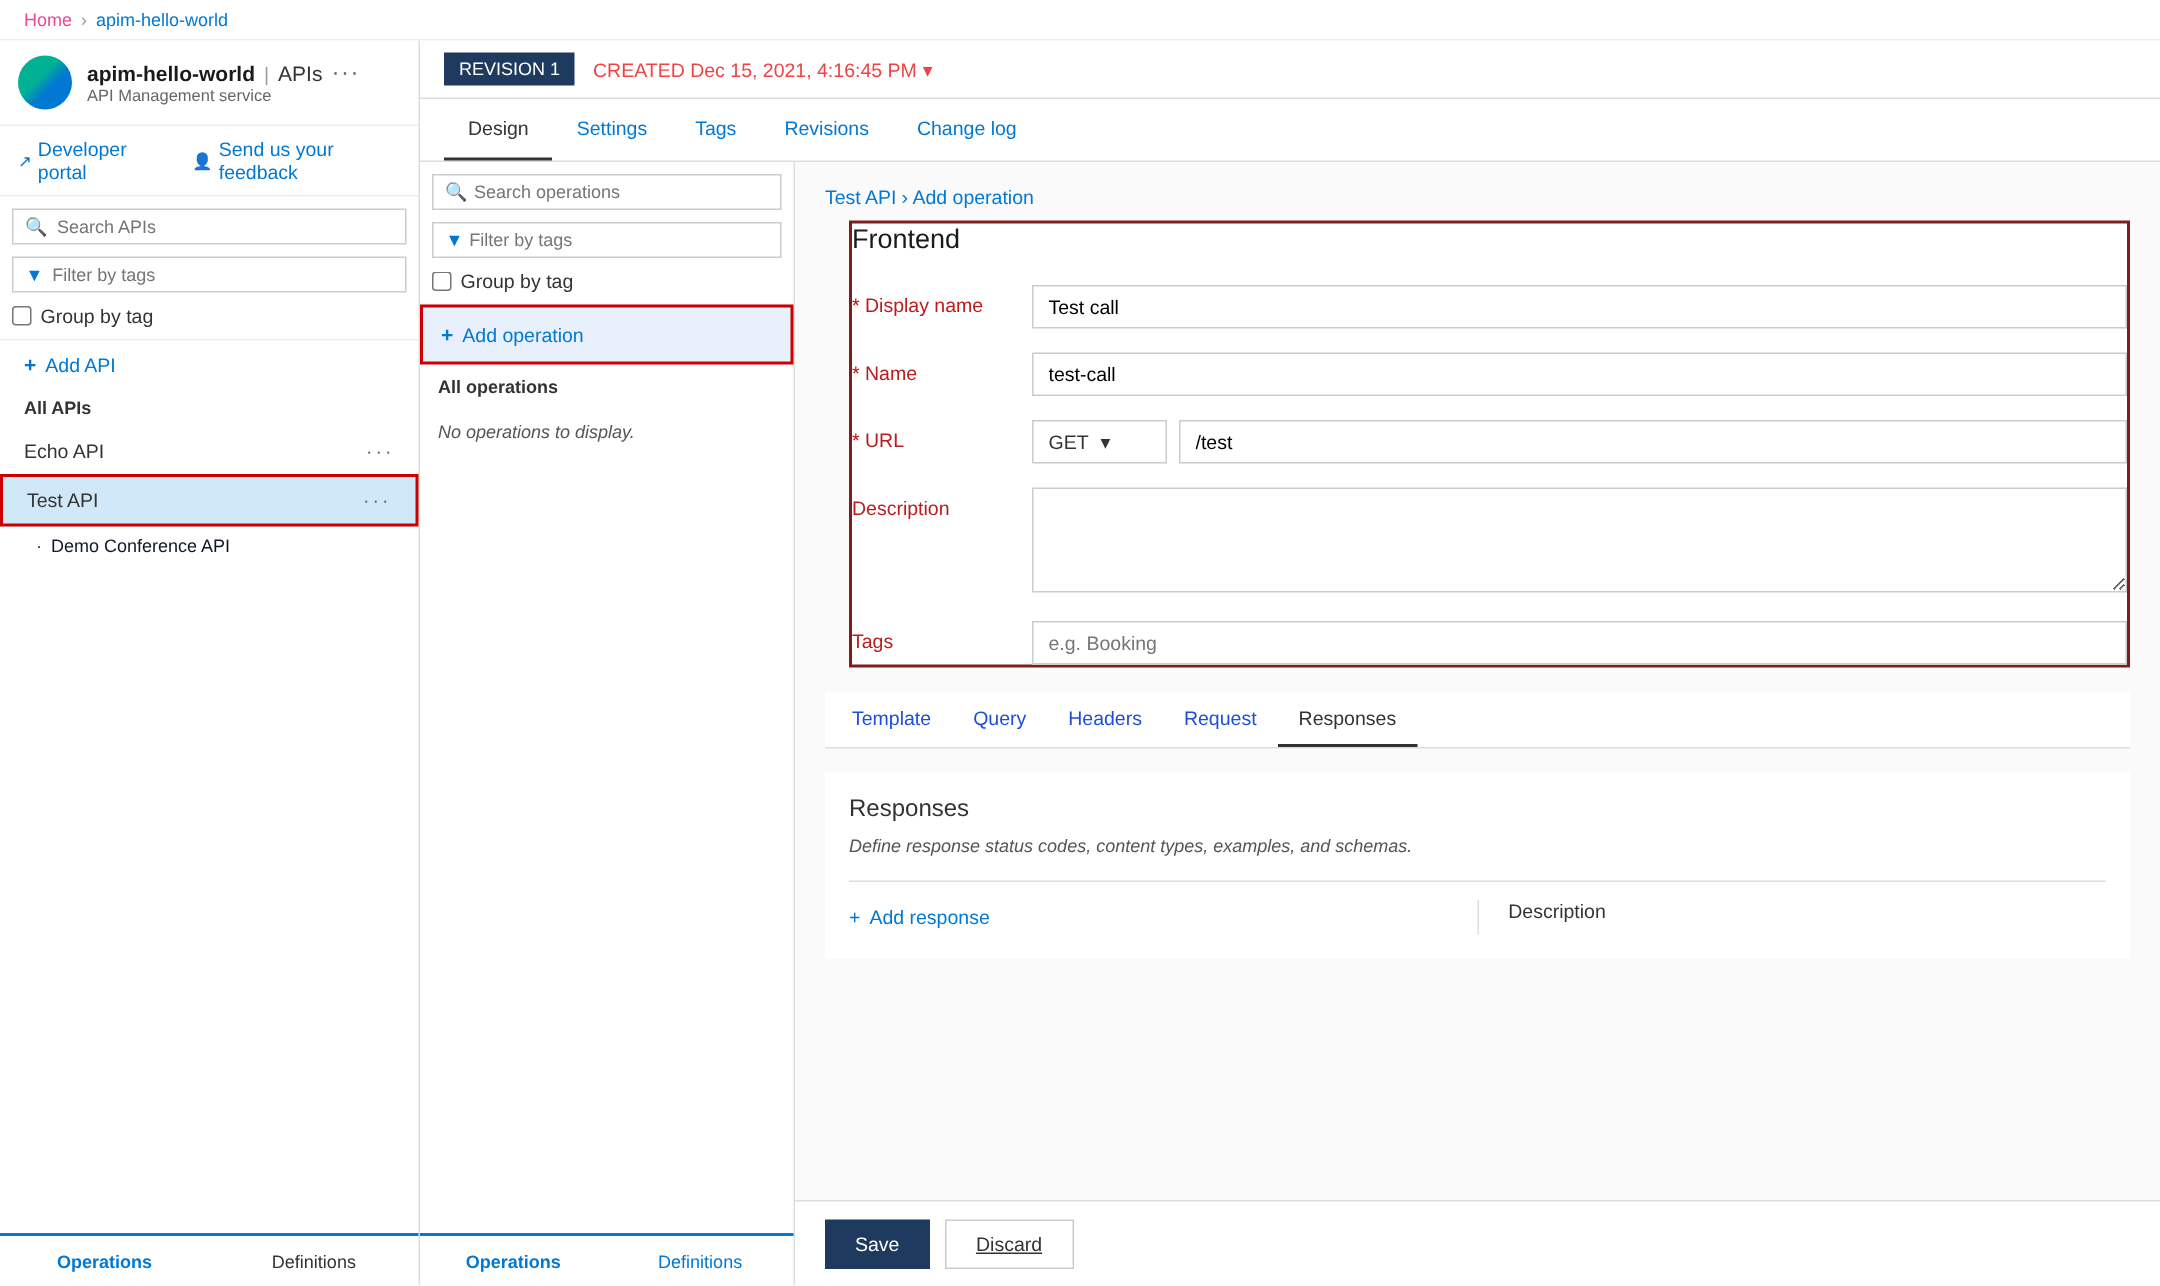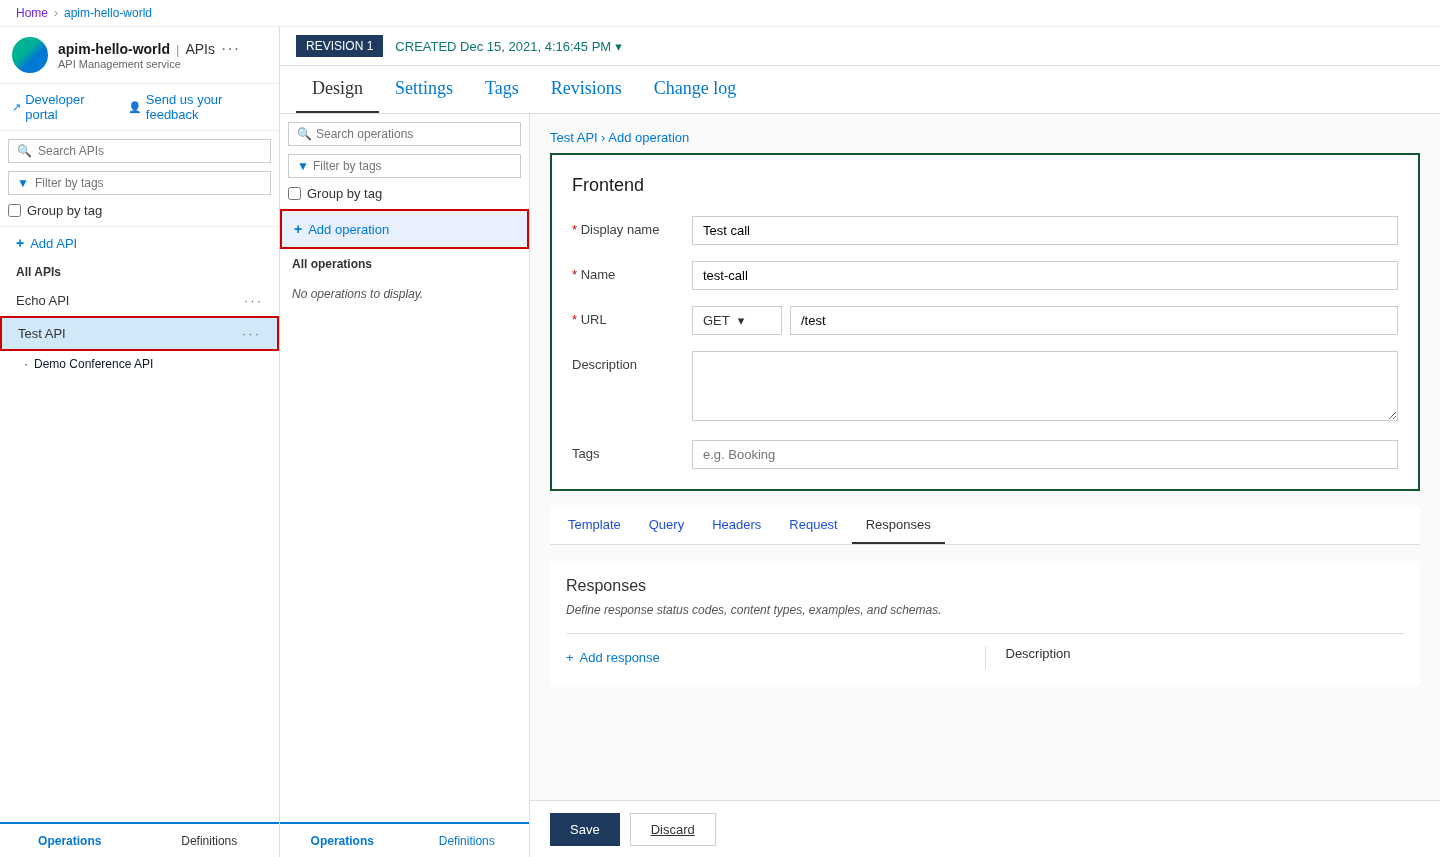--- a/index.html
+++ b/index.html
@@ -33,25 +33,25 @@
     .sidebar-bottom { display: flex; border-top: 2px solid #0078d4; }
     .sidebar-bottom-tab { flex: 1; padding: 10px; text-align: center; font-size: 12px; cursor: pointer; color: #333; border-top: 2px solid transparent; margin-top: -2px; }
     .sidebar-bottom-tab.active { border-top: 2px solid #0078d4; color: #0078d4; font-weight: 600; }
 
     
     .right-content { flex: 1; display: flex; flex-direction: column; overflow: hidden; }
 
     
     .revision-bar { background: #fff; border-bottom: 1px solid #ddd; padding: 8px 16px; display: flex; align-items: center; gap: 12px; }
     .revision-badge { background: #1e3a5f; color: white; padding: 4px 10px; font-size: 12px; font-weight: 400; }
-    .revision-info { font-size: 12px; color: #0f766e; display: flex; align-items: center; gap: 4px; }
+    .revision-info { font-size: 12px; color: #ef4444; display: flex; align-items: center; gap: 4px; }
 
     
     .tab-bar { background: #fff; border-bottom: 1px solid #ddd; display: flex; padding: 0 16px; }
-    .tab { padding: 12px 16px; cursor: pointer; font-size: 18px; color: #0078d4; border-bottom: 2px solid transparent; font-family: Liberation Serif, serif; }
+    .tab { padding: 12px 16px; cursor: pointer; font-size: 13px; color: #0078d4; border-bottom: 2px solid transparent; }
     .tab.active { color: #333; border-bottom: 2px solid #333; font-weight: 500; }
 
     
     .content-area { display: flex; flex: 1; overflow: hidden; }
 
     
     .operations-panel { width: 250px; background: #fff; border-right: 1px solid #ddd; display: flex; flex-direction: column; flex-shrink: 0; }
     .ops-search { display: flex; align-items: center; border: 1px solid #ccc; padding: 4px 8px; margin: 8px; gap: 4px; }
     .ops-search input { border: none; outline: none; font-size: 12px; flex: 1; }
     .ops-filter { display: flex; align-items: center; border: 1px solid #ccc; padding: 4px 8px; margin: 0 8px 4px; gap: 4px; }
@@ -65,25 +65,25 @@
     .ops-bottom { margin-top: auto; display: flex; border-top: 2px solid #0078d4; }
     .ops-bottom-tab { flex: 1; padding: 10px; text-align: center; font-size: 12px; cursor: pointer; color: #333; }
     .ops-bottom-tab.active { border-top: 2px solid #0078d4; color: #0078d4; font-weight: 600; margin-top: -2px; }
 
     
     .form-panel { flex: 1; padding: 16px 20px; overflow-y: auto; background: #fafafa; }
     .breadcrumb-small { font-size: 12px; color: #555; margin-bottom: 12px; }
     .breadcrumb-small span { color: #0078d4; cursor: pointer; }
 
     
-    .frontend-card { background: #fff; border: 2px solid #14532d; padding: 20px; margin-bottom: 16px; }
+    .frontend-card { background: #fff; border: 2px solid #7f1d1d; margin-bottom: 16px; margin-left: 16px; }
     .frontend-title { font-size: 18px; font-weight: 400; color: #1a1a1a; margin-bottom: 20px; }
 
     .form-row { display: flex; align-items: flex-start; margin-bottom: 16px; }
-    .form-label { width: 120px; flex-shrink: 0; font-size: 13px; color: #404040; padding-top: 6px; }
+    .form-label { width: 120px; flex-shrink: 0; font-size: 13px; color: #b91c1c; padding-top: 6px; }
     .form-label.required::before { content: '* '; color: #c00; }
     .form-field { flex: 1; }
     .form-field input[type="text"] { width: 100%; border: 1px solid #ccc; padding: 6px 10px; font-size: 13px; outline: none; }
     .form-field textarea { width: 100%; border: 1px solid #ccc; padding: 6px 10px; font-size: 13px; outline: none; resize: vertical; height: 70px; }
 
     .url-row { display: flex; gap: 8px; }
     .method-select { display: flex; align-items: center; border: 1px solid #ccc; padding: 6px 10px; background: #fff; cursor: pointer; gap: 8px; min-width: 90px; }
     .method-select span { font-size: 13px; }
     .url-input { flex: 1; border: 1px solid #ccc; padding: 6px 10px; font-size: 13px; outline: none; }
 
@@ -107,21 +107,21 @@
     .discard-btn { background: #fff; color: #333; border: 1px solid #ccc; padding: 8px 20px; font-size: 13px; cursor: pointer; text-decoration: underline; }
 
     .icon-search { color: #666; font-size: 12px; }
     .icon-filter { color: #0078d4; font-size: 12px; }
     .icon-plus { font-size: 14px; font-weight: bold; }
   </style>
 </head>
 <body>
 
 <div style="background:#fff; padding: 6px 16px; border-bottom:1px solid #eee; display:flex; align-items:center; gap:6px;">
-  <span style="color:#6d28d9; cursor:pointer; font-size:12px;">Home</span>
+  <span style="color:#ec4899; cursor:pointer; font-size:12px;">Home</span>
   <span style="color:#999; font-size:12px;">›</span>
   <span style="color:#0078d4; cursor:pointer; font-size:12px;">apim-hello-world</span>
 </div>
 
 <div class="main-container" style="height: calc(857px - 26px);">
 
   <div class="left-sidebar">
 
     <div style="display:flex; align-items:center; gap:10px; padding:10px 12px; border-bottom:1px solid #eee;">
       <div style="width:36px;height:36px;flex-shrink:0;">

